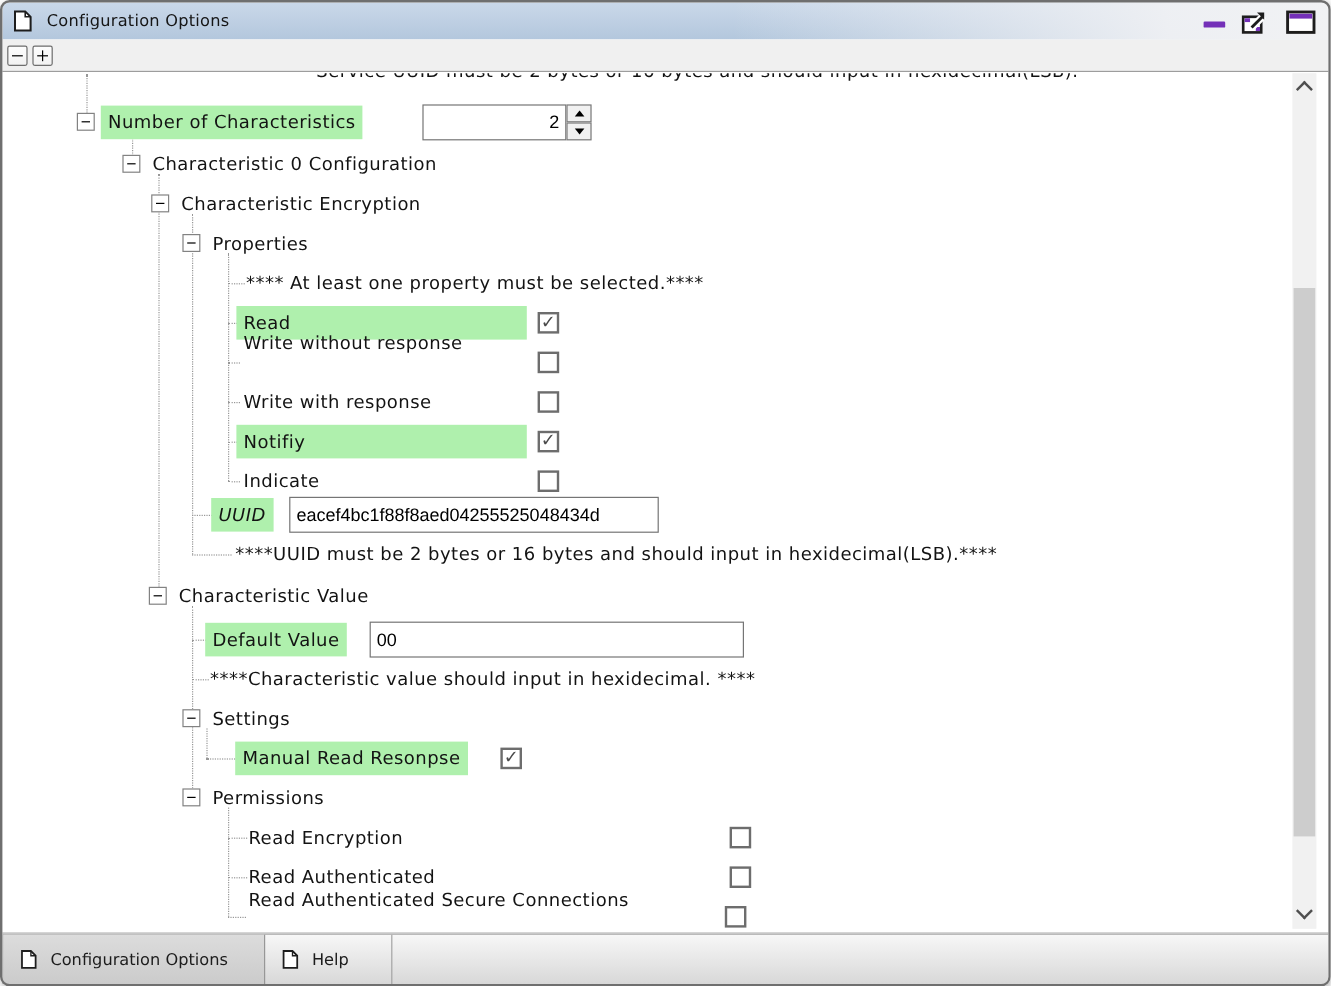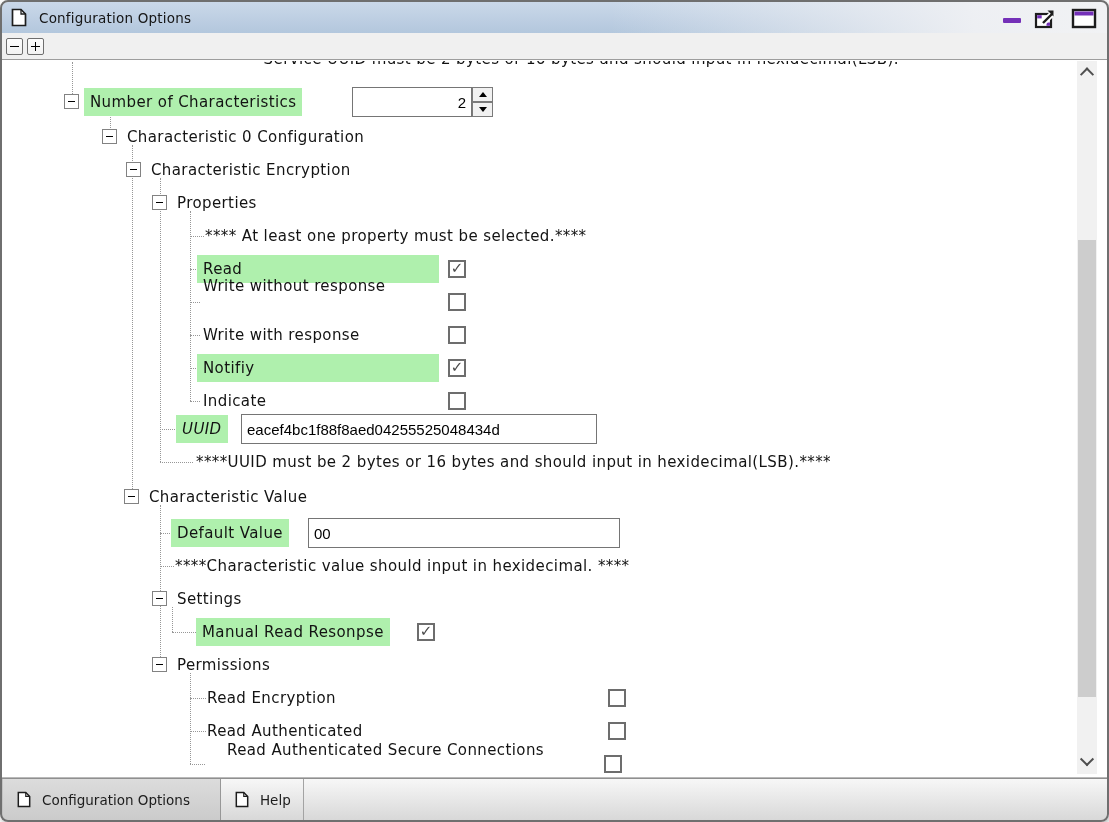--- a/index.html
+++ b/index.html
@@ -94,21 +94,21 @@
     display:flex;align-items:stretch;z-index:30;
   }
   .tab{
     display:flex;align-items:center;gap:11px;padding:0 30px 0 14px;
     font-size:13.5px;color:#1c1c1c;white-space:nowrap;
   }
   .tab.active{
     background:linear-gradient(#dcdcdc,#cbcbcb);
     border-right:1px solid #979797;border-left:1px solid #c2c2c2;
   }
-  .tab.inactive{border-right:1px solid #a3a3a3;padding-right:12px;}
+  .tab.inactive{border-right:1px solid #a3a3a3;padding-right:35px;}
 </style>
 </head>
 <body>
 
 <div class="window-root">
 
   <div class="titlebar">
     <span class="doc-icon">
       <svg width="16" height="19" viewBox="0 0 16 19">
         <path d="M1.5 1.5 h8.5 l4.5 4.5 v11.5 h-13 z" fill="#ffffff" stroke="#1d1d1d" stroke-width="1.7"></path>
@@ -209,21 +209,21 @@
       <div class="tree-cb" style="left: 448px; top: 293px;"></div>
       <span class="tree-label" style="left: 203px; top: 321px;">Write with response</span>
       <div class="tree-cb" style="left: 448px; top: 326px;"></div>
       <span class="tree-label hl" style="left: 197px; top: 354px; width: 230px;">Notifiy</span>
       <div class="tree-cb" style="left: 448px; top: 359px;">
         <span class="check">✓</span>
       </div>
       <span class="tree-label" style="left: 203px; top: 387px;">Indicate</span>
       <div class="tree-cb" style="left: 448px; top: 392px;"></div>
       <span class="tree-label hl" style="left: 176px; top: 415px; font-style: italic;">UUID</span>
-      <input readonly="" class="tree-input" value="eacef4bc1f88f8aed04255525048434d" style="left: 241px; top: 414px; width: 356px;">
+      <input readonly="" class="tree-input" value="eacef4bc1f88f8aed04255525048434d" style="left: 241px; top: 414px; width: 308px;">
       <span class="tree-label" style="left: 196px; top: 448px;">****UUID must be 2 bytes or 16 bytes and should input in hexidecimal(LSB).****</span>
       <div class="expand-box" style="left: 124px; top: 489px;">
         <div class="minus"></div>
       </div>
       <span class="tree-label" style="left: 149px; top: 483px;">Characteristic Value</span>
       <span class="tree-label hl" style="left: 171px; top: 519px;">Default Value</span>
       <input readonly="" class="tree-input" value="00" style="left: 308px; top: 518px; width: 312px;">
       <span class="tree-label" style="left: 175px; top: 552px;">****Characteristic value should input in hexidecimal. ****</span>
       <div class="expand-box" style="left: 152px; top: 591px;">
         <div class="minus"></div>
@@ -234,21 +234,21 @@
         <span class="check">✓</span>
       </div>
       <div class="expand-box" style="left: 152px; top: 657px;">
         <div class="minus"></div>
       </div>
       <span class="tree-label" style="left: 177px; top: 651px;">Permissions</span>
       <span class="tree-label" style="left: 207px; top: 684px;">Read Encryption</span>
       <div class="tree-cb" style="left: 608px; top: 689px;"></div>
       <span class="tree-label" style="left: 207px; top: 717px;">Read Authenticated</span>
       <div class="tree-cb" style="left: 608px; top: 722px;"></div>
-      <span class="tree-label" style="left: 207px; top: 736px; margin-left: 20px;">Read Authenticated Secure Connections</span>
+      <span class="tree-label" style="left: 207px; top: 736px;">Read Authenticated Secure Connections</span>
       <div class="tree-cb" style="left: 604px; top: 755px;"></div>
     </div>
 
   <div class="scrollbar">
     <div class="scroll-arrow up">
         <div class="chev up"></div>
       </div>
     <div class="scroll-thumb"></div>
     <div class="scroll-arrow down">
         <div class="chev down"></div>

